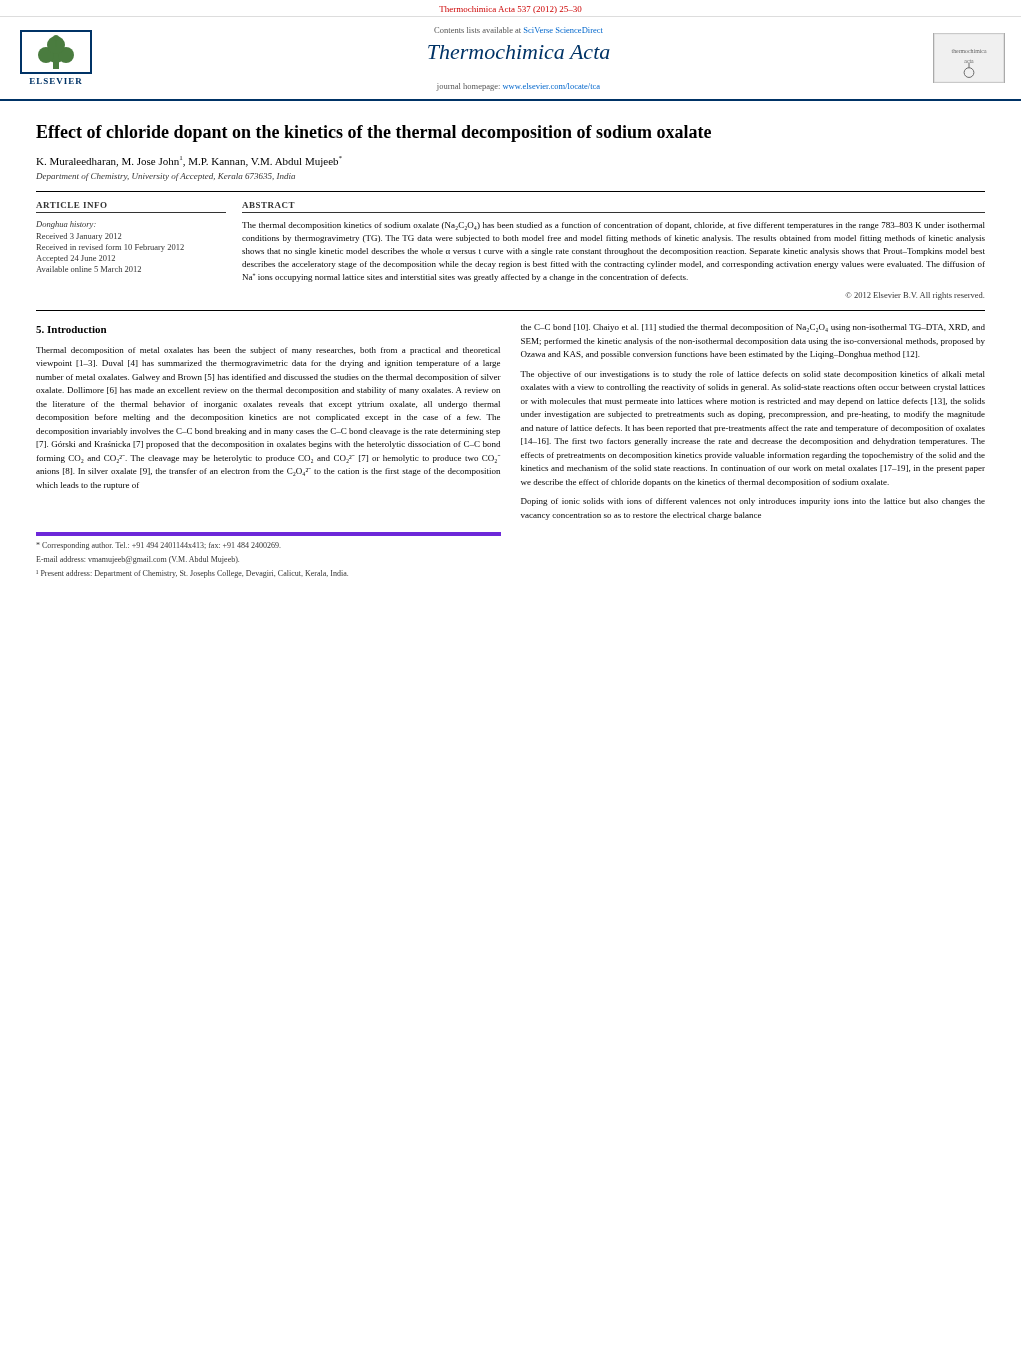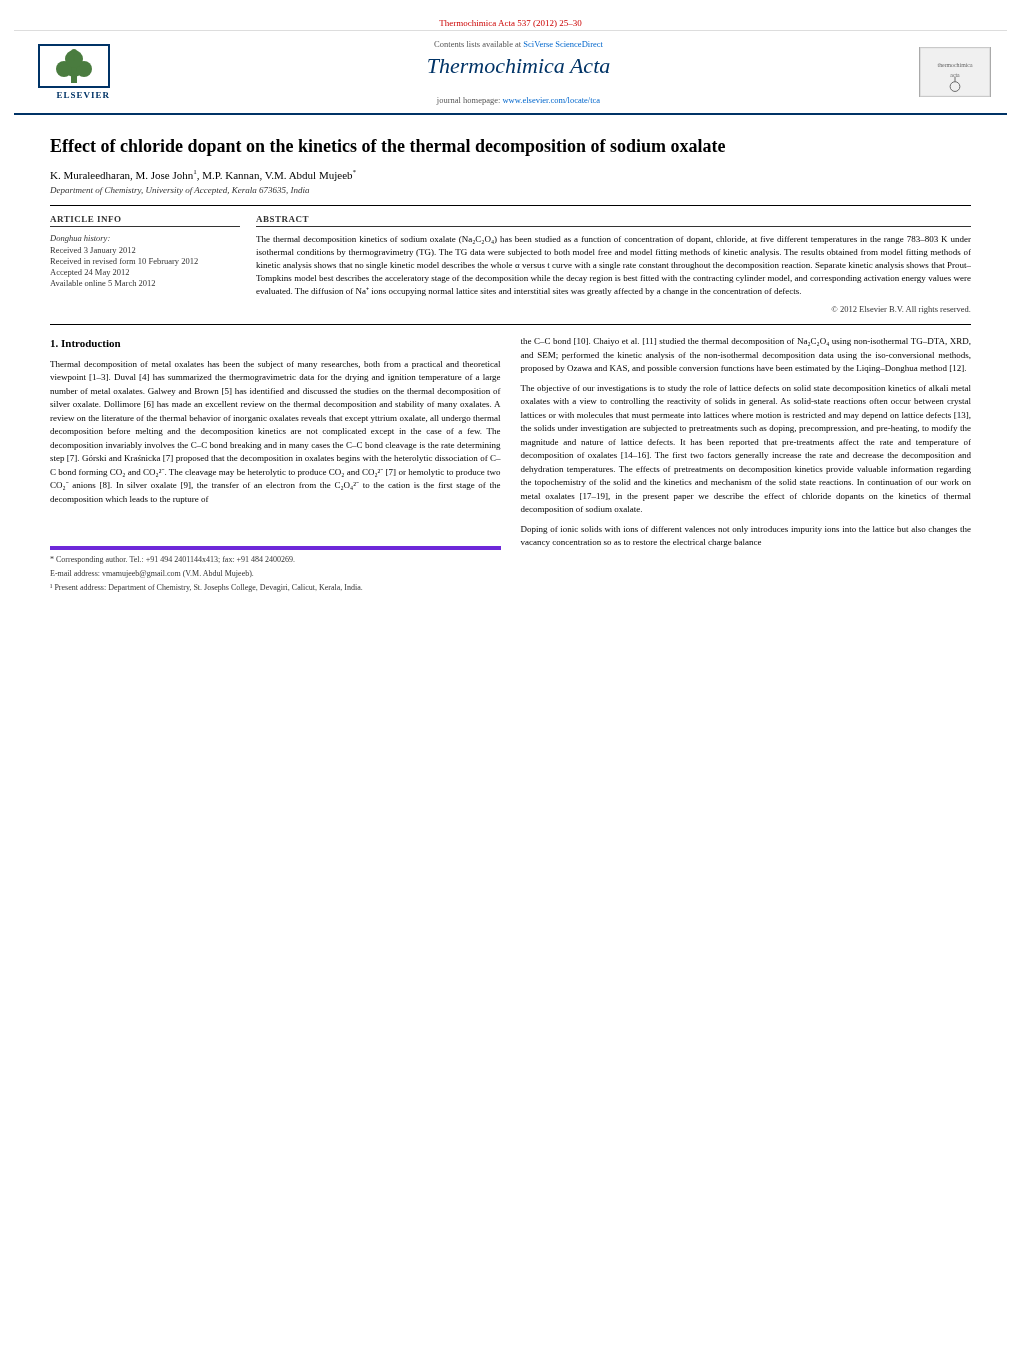--- a/index.html
+++ b/index.html
@@ -8,21 +8,21 @@
       font-family: 'Times New Roman', Times, serif;
       font-size: 10px;
       color: #000;
       width: 1021px;
       min-height: 1351px;
     }
 
     .page-wrapper {
       width: 1021px;
       background: #fff;
-      padding: 14px;
+      padding: 0;
     }
 
     
     .top-bar {
       background: #fff;
       text-align: center;
       padding: 4px 0 2px 0;
       font-size: 9px;
       color: #c00;
       border-bottom: 1px solid #ddd;
@@ -31,21 +31,21 @@
     
     .journal-header {
       display: flex;
       align-items: center;
       padding: 8px 16px;
       border-bottom: 2px solid #003366;
     }
     .elsevier-logo {
       display: flex;
       flex-direction: column;
-      align-items: flex-end;
+      align-items: center;
       margin-right: 16px;
       min-width: 80px;
     }
     .elsevier-logo-box {
       width: 72px;
       height: 44px;
       border: 2px solid #003366;
       display: flex;
       align-items: center;
       justify-content: center;
@@ -323,38 +323,38 @@
 
     <div class="two-col">
 
       <div class="col-left">
         <div class="section-heading">ARTICLE INFO</div>
 
         <div class="article-history">
           <div class="article-history-title">Donghua history:</div>
           <p>Received 3 January 2012</p>
           <p>Received in revised form 10 February 2012</p>
-          <p>Accepted 24 May 2012</p>
+          <p>Accepted 24 June 2012</p>
           <p>Available online 5 March 2012</p>
         </div>
 
       </div>
 
       <div class="col-right">
         <div class="section-heading">ABSTRACT</div>
         <div class="abstract-text">The thermal decomposition kinetics of sodium oxalate (Na₂C₂O₄) has been studied as a function of concentration of dopant, chloride, at five different temperatures in the range 783–803 K under isothermal conditions by thermogravimetry (TG). The TG data were subjected to both model free and model fitting methods of kinetic analysis. The results obtained from model fitting methods of kinetic analysis shows that no single kinetic model describes the whole α versus t curve with a single rate constant throughout the decomposition reaction. Separate kinetic analysis shows that Prout–Tompkins model best describes the acceleratory stage of the decomposition while the decay region is best fitted with the contracting cylinder model, and corresponding activation energy values were evaluated. The diffusion of Na⁺ ions occupying normal lattice sites and interstitial sites was greatly affected by a change in the concentration of defects.</div>
         <div class="copyright-line">© 2012 Elsevier B.V. All rights reserved.</div>
       </div>
 
     </div>
 
     <div class="body-columns">
 
       <div class="body-col">
-        <div class="section-title">1. Introduction</div>
+        <div class="section-title">5. Introduction</div>
         <div class="body-para">Thermal decomposition of metal oxalates has been the subject of many researches, both from a practical and theoretical viewpoint [1–3]. Duval [4] has summarized the thermogravimetric data for the drying and ignition temperature of a large number of metal oxalates. Galwey and Brown [5] has identified and discussed the studies on the thermal decomposition of silver oxalate. Dollimore [6] has made an excellent review on the thermal decomposition and stability of many oxalates. A review on the literature of the thermal behavior of inorganic oxalates reveals that except yttrium oxalate, all undergo thermal decomposition before melting and the decomposition kinetics are not complicated except in the case of a few. The decomposition invariably involves the C–C bond breaking and in many cases the C–C bond cleavage is the rate determining step [7]. Górski and Kraśnicka [7] proposed that the decomposition in oxalates begins with the heterolytic dissociation of C–C bond forming CO₂ and CO₂²⁻. The cleavage may be heterolytic to produce CO₂ and CO₂²⁻ [7] or hemolytic to produce two CO₂⁻ anions [8]. In silver oxalate [9], the transfer of an electron from the C₂O₄²⁻ to the cation is the first stage of the decomposition which leads to the rupture of</div>
 
         <div style="margin-top: 40px;">
           <div class="footnotes">
             <div class="footnote-line">* Corresponding author. Tel.: +91 494 2401144x413; fax: +91 484 2400269.</div>
             <div class="footnote-line">E-mail address: vmamujeeb@gmail.com (V.M. Abdul Mujeeb).</div>
             <div class="footnote-line">¹ Present address: Department of Chemistry, St. Josephs College, Devagiri, Calicut, Kerala, India.</div>
           </div>
         </div>
       </div>

